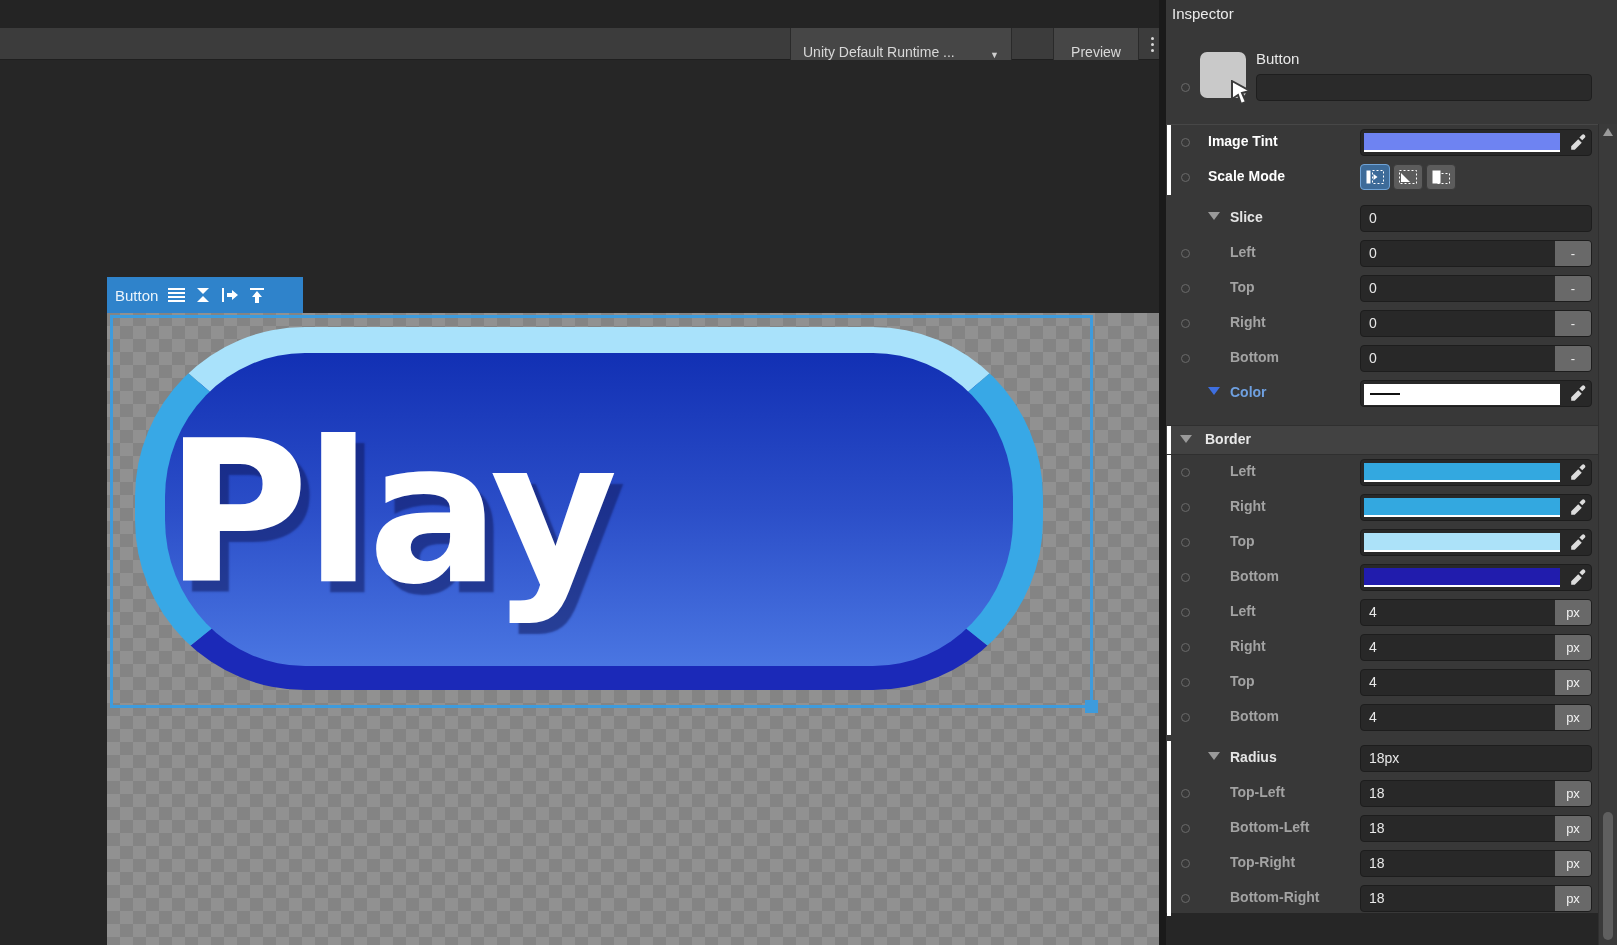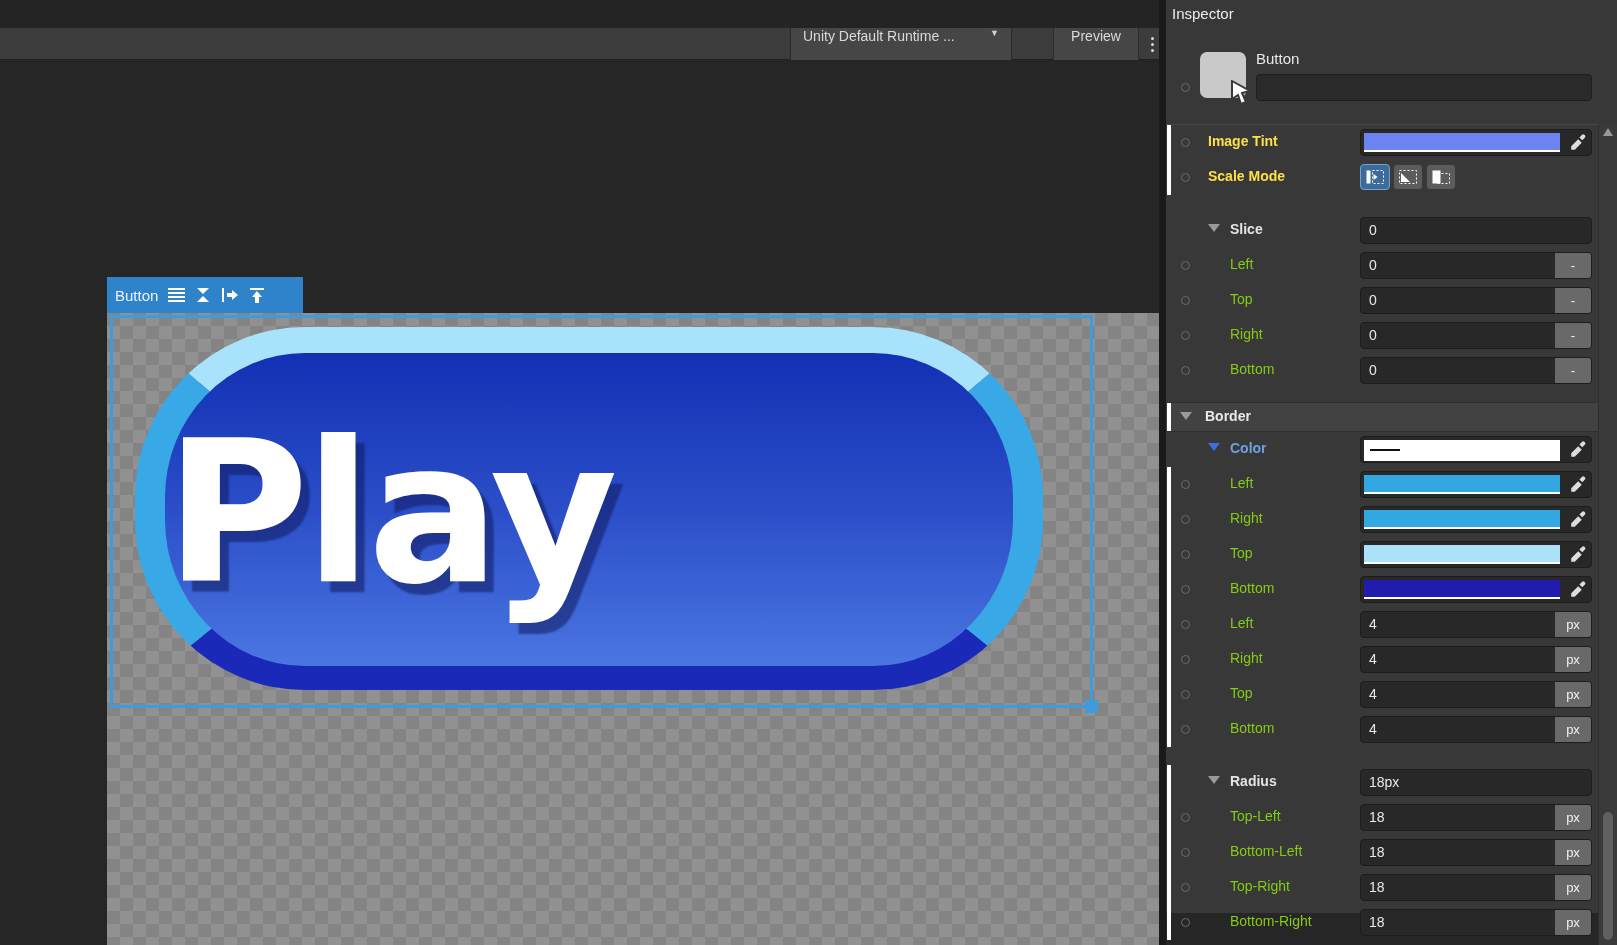--- a/index.html
+++ b/index.html
@@ -5,21 +5,21 @@
   * { margin:0; padding:0; box-sizing:border-box; }
   html,body { width:1617px; height:945px; overflow:hidden; background:#262626;
               font-family:"Liberation Sans", sans-serif; }
 
   
   #canvas-pane { position:absolute; left:0; top:0; width:1159px; height:945px; background:#262626; }
   #top-strip   { position:absolute; left:0; top:0; width:1159px; height:28px; background:#242424; }
   #toolbar     { position:absolute; left:0; top:28px; width:1159px; height:32px; background:#3c3c3c;
                  border-bottom:1px solid #1f1f1f; }
   .tb-btn { position:absolute; top:0; height:32px; background:#464646; color:#d9d9d9; font-size:14px;
-            display:flex; align-items:flex-start; padding:0 12px; border-left:1px solid #2a2a2a;
+            display:flex; align-items:flex-end; padding:0 12px; border-left:1px solid #2a2a2a;
             border-right:1px solid #2a2a2a; cursor:default; }
   #theme-dropdown { left:790px; width:222px; justify-content:space-between; }
   #preview-btn    { left:1053px; width:86px; justify-content:center; }
   .dd-arrow { font-size:9px; color:#cfcfcf; margin-left:10px; }
   #tb-divider { position:absolute; left:1138px; top:2px; width:1px; height:28px; background:#2a2a2a; }
   #kebab { position:absolute; left:1145px; top:0; width:14px; height:32px; display:flex; flex-direction:column;
            align-items:center; justify-content:center; gap:3px; cursor:default; }
   #kebab i { width:3px; height:3px; border-radius:50%; background:#d8d8d8; }
 
   
@@ -58,28 +58,28 @@
   #elem-header .bind-circle { left:15px; top:55px; }
   #elem-icon { position:absolute; left:34px; top:24px; width:46px; height:46px; background:#c9c9c9;
                border-radius:7px; }
   #elem-icon svg { position:absolute; right:-7px; bottom:-8px; }
   #elem-type  { position:absolute; left:90px; top:22px; font-size:15px; color:#e8e8e8; }
   #elem-name  { position:absolute; left:90px; top:46px; width:336px; height:27px; background:#2a2a2a;
                 border:1px solid #1e1e1e; border-radius:4px; color:#e8e8e8; padding:0 8px; font-size:14px; }
 
   #rows { position:absolute; left:0; top:124px; width:451px; border-top:1px solid #474747; }
   .row { position:relative; height:35px; width:451px; }
-  .row.mt6  { margin-top:18px; }
+  .row.mt6  { margin-top:6px; }
   .row.mt14 { margin-top:14px; }
   .bar::before { content:""; position:absolute; left:1px; top:0; width:4px; height:100%; background:#ffffff; }
   .bind-circle { position:absolute; width:9px; height:9px; border:1px solid #6a6a6a; border-radius:50%;
                  cursor:default; }
   .row .bind-circle { left:15px; top:13px; }
-  .row-label { position:absolute; top:8px; left:64px; color:#84cc16; white-space:nowrap; }
-  .lvlA .row-label { left:42px; font-weight:bold; color:#fde047; }
+  .row-label { position:absolute; top:8px; left:64px; color:#a3a3a3; white-space:nowrap;font-weight:bold; }
+  .lvlA .row-label { left:42px; font-weight:bold; color:#ffffff; }
   .foldout .row-label { font-weight:bold; color:#e4e4e4; }
   .arrow { position:absolute; left:42px; top:11px; width:0; height:0; border-left:6px solid transparent;
            border-right:6px solid transparent; border-top:8px solid #9a9a9a; cursor:default; }
   .border-hdr { height:30px; background:#424242; border-top:1px solid #2f2f2f; border-bottom:1px solid #2f2f2f; }
   .border-hdr .arrow { left:14px; top:9px; }
   .border-hdr .row-label { left:39px; top:5px; font-weight:bold; color:#e9e9e9; }
   .color-row .arrow { border-top-color:#3e6fe0; }
   .color-row .row-label { color:#6fa0e0; font-weight:bold; }
 
   .field { position:absolute; left:194px; top:4px; width:232px; height:27px; background:#282828;
@@ -270,39 +270,39 @@
     </div>
     <div class="row">
       <span class="bind-circle"></span>
       <span class="row-label">Bottom</span>
       <div class="field">
         <span class="val">0</span>
         <span class="unit">-</span>
       </div>
     </div>
 
+    <div class="row foldout color-row">
+      <span class="arrow"></span>
+      <span class="row-label">Color</span>
+      <div class="field color-field">
+        <span class="swatch no-alpha" style="background:#ffffff;"></span>
+        <span class="mixed-dash"></span>
+        <span class="dropper">
+          <svg width="19" height="19" viewBox="0 0 16 16">
+              <path d="M9.6 2.9 l2.1-2.1 a1.7 1.7 0 0 1 2.4 2.4 l-2.1 2.1 z" fill="#ddd"></path>
+              <path d="M8.6 4.4 l3 3 -5.9 5.9 H2.7 v-3 z" fill="#ddd"></path>
+            </svg>
+        </span>
+      </div>
+    </div>
+
     <div class="row border-hdr bar mt14">
       <span class="arrow"></span>
       <span class="row-label">Border</span>
     </div>
-
-    <div class="row foldout color-row">
-      <span class="arrow"></span>
-      <span class="row-label">Color</span>
-      <div class="field color-field">
-        <span class="swatch no-alpha" style="background:#ffffff;"></span>
-        <span class="mixed-dash"></span>
-        <span class="dropper">
-          <svg width="19" height="19" viewBox="0 0 16 16">
-              <path d="M9.6 2.9 l2.1-2.1 a1.7 1.7 0 0 1 2.4 2.4 l-2.1 2.1 z" fill="#ddd"></path>
-              <path d="M8.6 4.4 l3 3 -5.9 5.9 H2.7 v-3 z" fill="#ddd"></path>
-            </svg>
-        </span>
-      </div>
-    </div>
     <div class="row bar">
       <span class="bind-circle"></span>
       <span class="row-label">Left</span>
       <div class="field color-field">
         <span class="swatch" style="background: rgb(51, 168, 224);"></span>
         <span class="dropper">
           <svg width="19" height="19" viewBox="0 0 16 16">
               <path d="M9.6 2.9 l2.1-2.1 a1.7 1.7 0 0 1 2.4 2.4 l-2.1 2.1 z" fill="#ddd"></path>
               <path d="M8.6 4.4 l3 3 -5.9 5.9 H2.7 v-3 z" fill="#ddd"></path>
             </svg>

